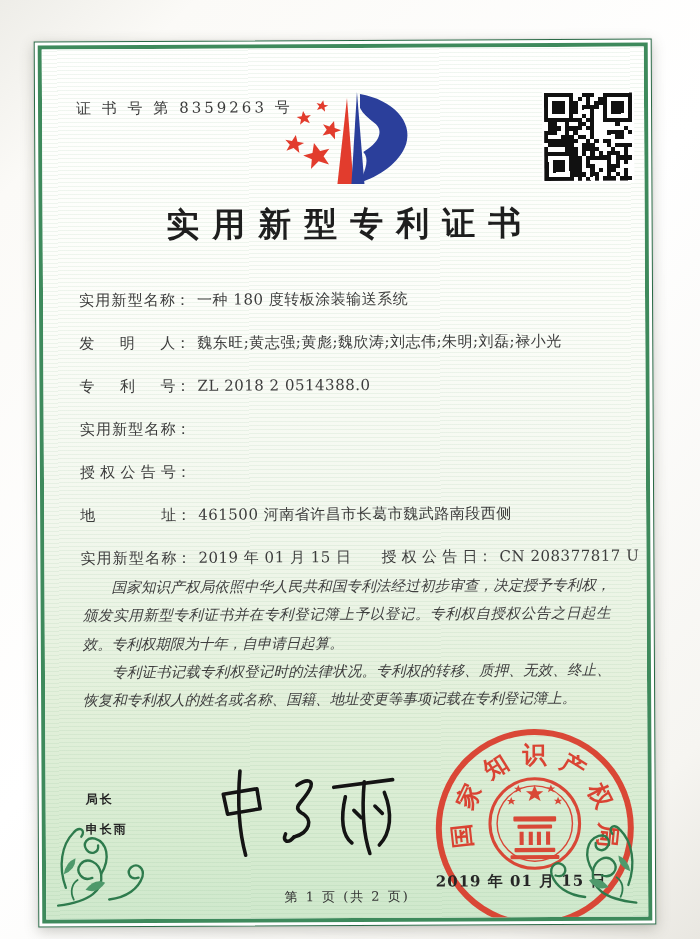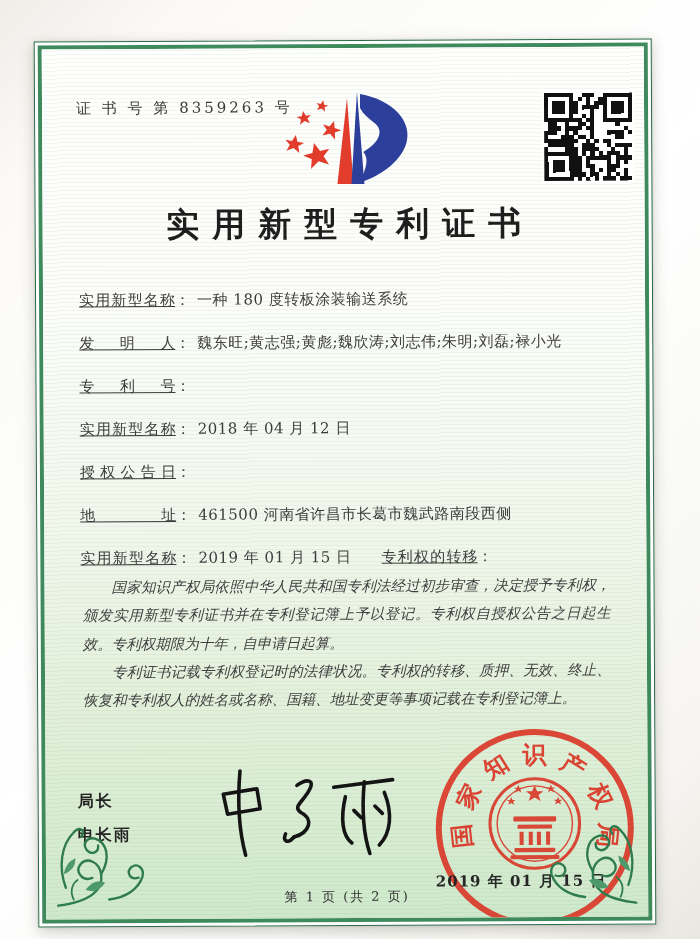--- a/index.html
+++ b/index.html
@@ -23,30 +23,30 @@
   }
   .cert-no{position:absolute;left:34px;top:50px;font-size:15px;letter-spacing:3px;color:#3a3a3a;}
   .logo{position:absolute;left:50%;top:38px;transform:translateX(-50%);width:152px;height:102px;}
   .qr{position:absolute;right:10px;top:44px;width:88px;height:88px;background:#fff;padding:2px;}
   .title{
     position:absolute;top:154px;left:0;width:100%;text-align:center;
     font-size:33px;font-weight:600;letter-spacing:13px;padding-left:13px;box-sizing:border-box;color:#1e1e1e;
   }
   .fields{position:absolute;left:36px;right:32px;top:240px;color:#3c3c3c;font-size:15px;}
   .frow{display:flex;align-items:baseline;line-height:22px;margin-bottom:21px;white-space:nowrap;}
-  .flabel{display:inline-block;width:96px;text-align:justify;text-align-last:justify;flex:none;text-decoration:underline;}
+  .flabel{display:inline-block;width:96px;text-align:justify;text-align-last:justify;flex:none;}
   .fcolon{flex:none;margin-right:7px;}
   .fvalue{letter-spacing:.5px;}
   .gpair2{margin-left:30px;display:flex;align-items:baseline;}
   .paragraphs{
     position:absolute;left:38px;right:36px;top:524px;
     font-size:14.5px;line-height:1.95;color:#3f3f3f;text-align:justify;font-style:italic;
   }
   .paragraphs p{margin:0;text-indent:2em;}
-  .director{position:absolute;left:32px;top:742px;font-size:16px;font-weight:700;color:#242424;letter-spacing:2px;}
+  .director{position:absolute;left:40px;top:742px;font-size:12px;font-weight:700;color:#242424;letter-spacing:2px;}
   .director div{margin-bottom:13px;}
   .signature{position:absolute;left:150px;top:714px;width:230px;height:100px;}
   .seal{
     position:absolute;top:682px;right:14px;width:198px;height:198px;
     border:6px solid rgba(217,58,42,.93);border-radius:50%;box-sizing:border-box;
   }
   .seal-emblem{position:absolute;left:50%;top:50%;transform:translate(-50%,-54%);width:104px;height:112px;}
   .seal-char{
     position:absolute;left:50%;top:50%;
     transform:translate(-50%,-50%) rotate(var(--a)) translateY(-73px);
@@ -260,42 +260,43 @@
         <span class="fvalue">一种 180 度转板涂装输送系统</span>
       </div>
       <div class="frow">
         <span class="flabel">发明人</span>
           <span class="fcolon">：</span>
         <span class="fvalue">魏东旺;黄志强;黄彪;魏欣涛;刘志伟;朱明;刘磊;禄小光</span>
       </div>
       <div class="frow">
         <span class="flabel">专利号</span>
           <span class="fcolon">：</span>
+        <span class="fvalue">ZL 2018 2 0514388.0</span>
       </div>
       <div class="frow">
         <span class="flabel">实用新型名称</span>
           <span class="fcolon">：</span>
-        <span class="fvalue">2018 年 04 月 12 日</span>
-      </div>
-      <div class="frow">
-        <span class="flabel">授权公告日</span>
+      </div>
+      <div class="frow">
+        <span class="flabel">授权公告号</span>
           <span class="fcolon">：</span>
       </div>
       <div class="frow">
         <span class="flabel">地址</span>
           <span class="fcolon">：</span>
         <span class="fvalue">461500 河南省许昌市长葛市魏武路南段西侧</span>
       </div>
       <div class="frow">
         <span class="flabel">实用新型名称</span>
           <span class="fcolon">：</span>
         <span class="fvalue">2019 年 01 月 15 日</span>
         <span class="gpair2">
-          <span class="flabel">专利权的转移</span>
+          <span class="flabel">授权公告日</span>
             <span class="fcolon">：</span>
+          <span class="fvalue">CN 208377817 U</span>
         </span>
       </div>
     </div>
 
     <div class="paragraphs">
       <p>国家知识产权局依照中华人民共和国专利法经过初步审查，决定授予专利权，颁发实用新型专利证书并在专利登记簿上予以登记。专利权自授权公告之日起生效。专利权期限为十年，自申请日起算。</p>
       <p>专利证书记载专利权登记时的法律状况。专利权的转移、质押、无效、终止、恢复和专利权人的姓名或名称、国籍、地址变更等事项记载在专利登记簿上。</p>
     </div>
 
     <div class="director">

